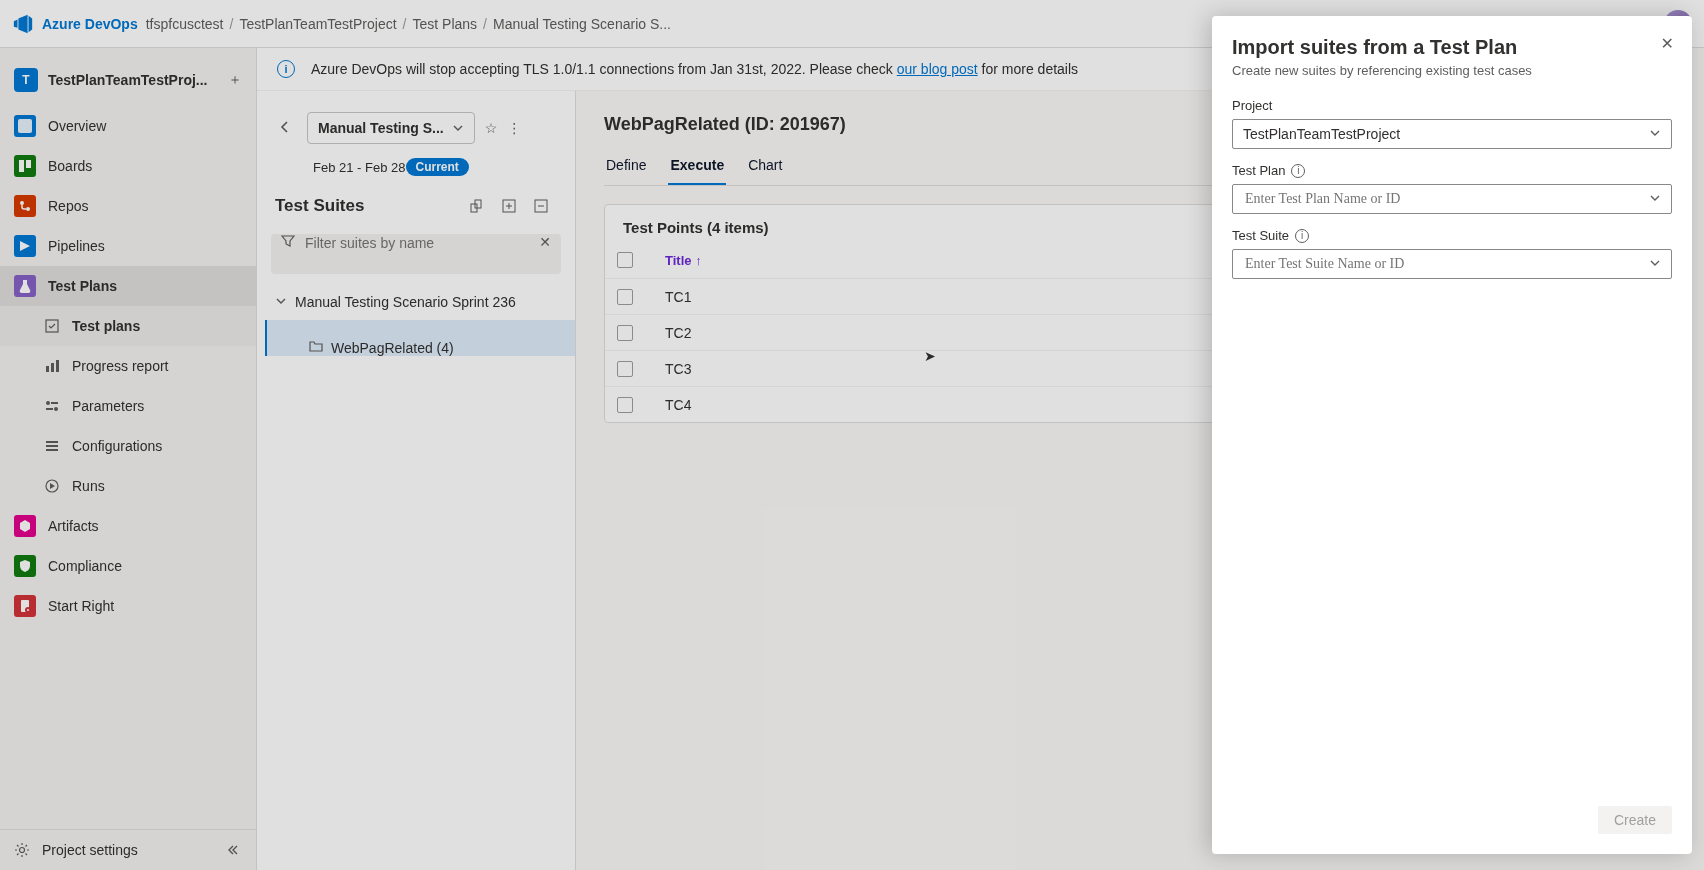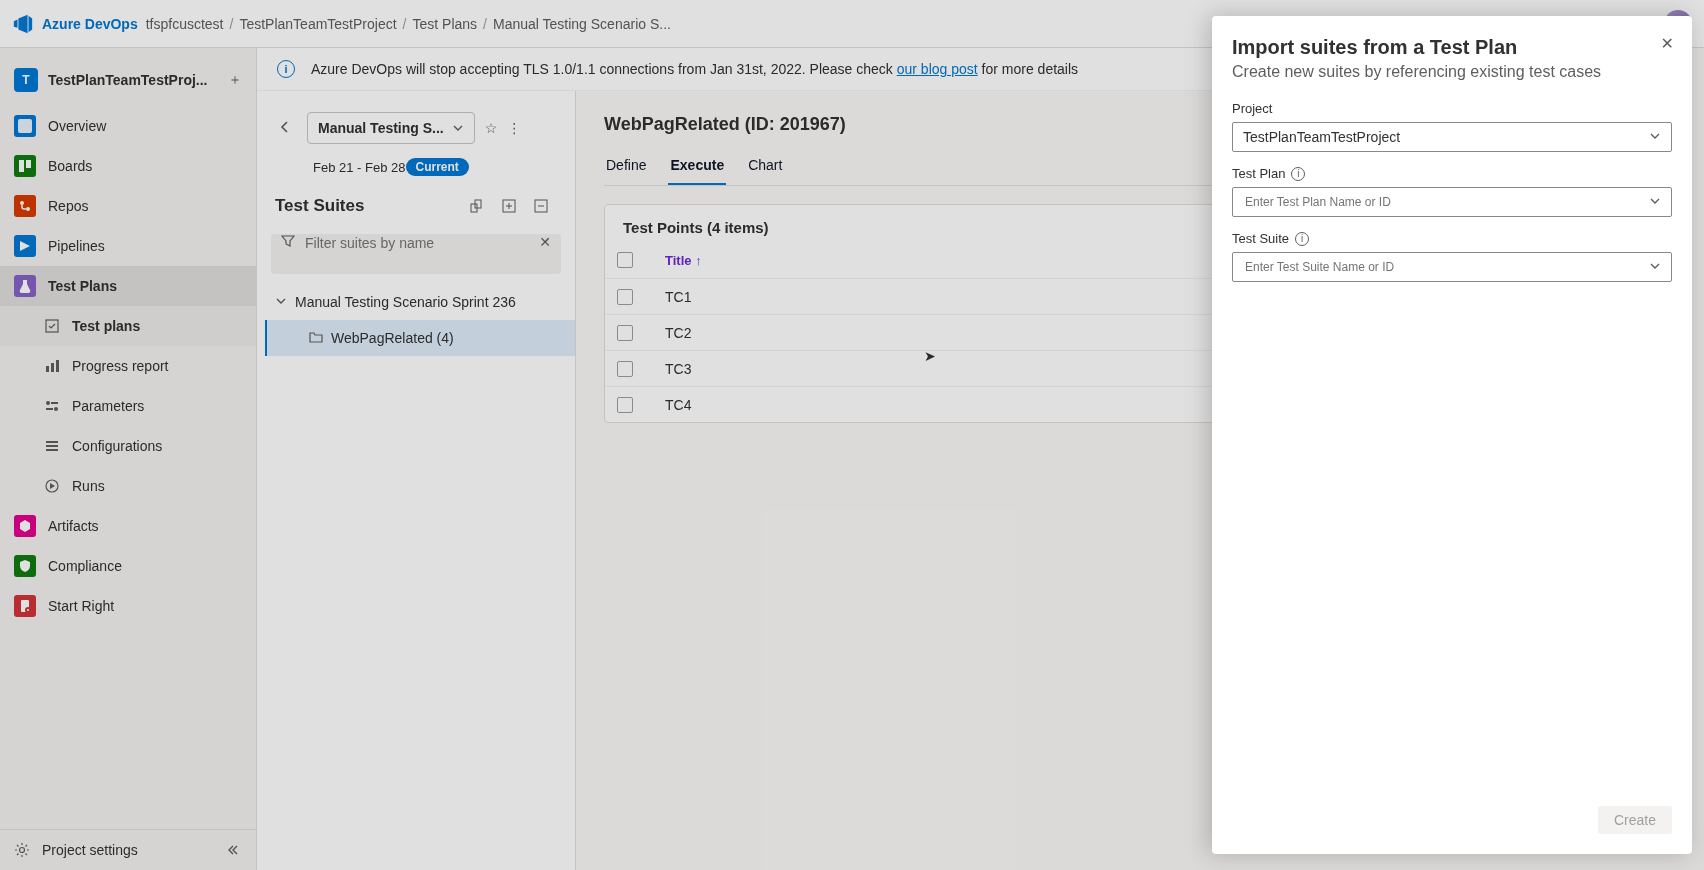--- a/index.html
+++ b/index.html
@@ -161,21 +161,21 @@
     height: 36px; padding: 0 10px;
     cursor: pointer;
   }
   .tree-row.sel { background: #deecf9; }
   .tree-row.sel::before {
     content: ""; display: block; width: 2px; height: 36px;
     background: #0078d4; margin-right: 0;
     position: absolute; left: 0;
   }
   .tree-row .chev, .tree-row .folder-ico { margin-right: 8px; color: #605e5c; }
-  .tree-row.level2 { padding-left: 44px; position: relative; }
+  .tree-row.level2 { padding-left: 44px; position: relative; align-items: flex-end; }
   
   .content {
     flex: 1; background: #faf9f8; padding-top: 48px;
     display: flex; flex-direction: column;
   }
   .content-inner { padding: 18px 28px; }
   .page-title { font-size: 18px; font-weight: 600; margin-bottom: 14px; }
   .tabs { display: flex; gap: 20px; border-bottom: 1px solid #e1dfdd; }
   .tab { padding: 8px 2px 10px 2px; cursor: pointer; color: #0f172a; }
   .tab.active { font-weight: 600; border-bottom: 2px solid #0078d4; }
@@ -209,39 +209,40 @@
   }
   .drawer {
     position: absolute; top: 16px; right: 12px; bottom: 16px;
     width: 480px; background: #fff;
     box-shadow: -4px 0 24px rgba(0,0,0,0.2);
     z-index: 10; border-radius: 4px;
     display: flex; flex-direction: column;
     padding: 20px 20px;
   }
   .drawer h2 { margin: 0 0 4px 0; font-size: 20px; font-weight: 600; }
-  .drawer .sub { color: #605e5c; font-size: 16px; margin-bottom: 20px; }
+  .drawer .sub { color: #605e5c; font-size: 13px; margin-bottom: 20px; }
   .drawer .close {
     position: absolute; top: 18px; right: 18px;
     cursor: pointer; color: #605e5c; font-size: 16px;
   }
   .fld-label { font-size: 13px; margin-bottom: 6px; display: flex; align-items: center; gap: 6px; }
   .info-ico {
     width: 14px; height: 14px; border: 1px solid #605e5c; border-radius: 50%;
     font-size: 10px; display: inline-flex; align-items: center; justify-content: center;
     color: #605e5c;
   }
   .fld {
     height: 30px; border: 1px solid #8a8886; border-radius: 2px;
     display: flex; align-items: center; padding: 0 10px;
     margin-bottom: 14px; position: relative;
   }
   .fld input {
-    border: none; outline: none; flex: 1; font-size: 12px;
+    border: none; outline: none; flex: 1; font-size: 14px;
     background: transparent;
+    font-family: Liberation Serif, serif;
   }
   .fld .caret {
     color: #605e5c;
   }
   .drawer-footer {
     margin-top: auto; display: flex; justify-content: flex-end;
   }
   .btn-create {
     background: #f3f2f1; color: #a19f9d;
     border: none; border-radius: 2px;

